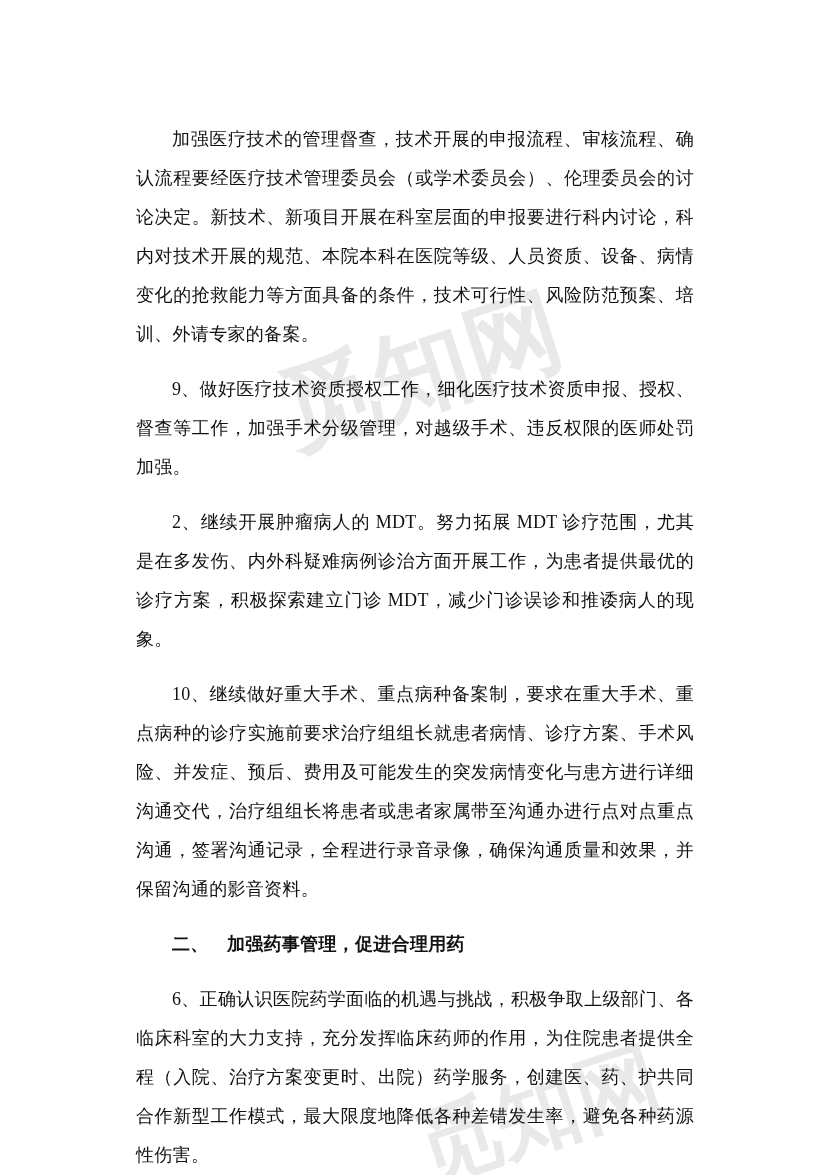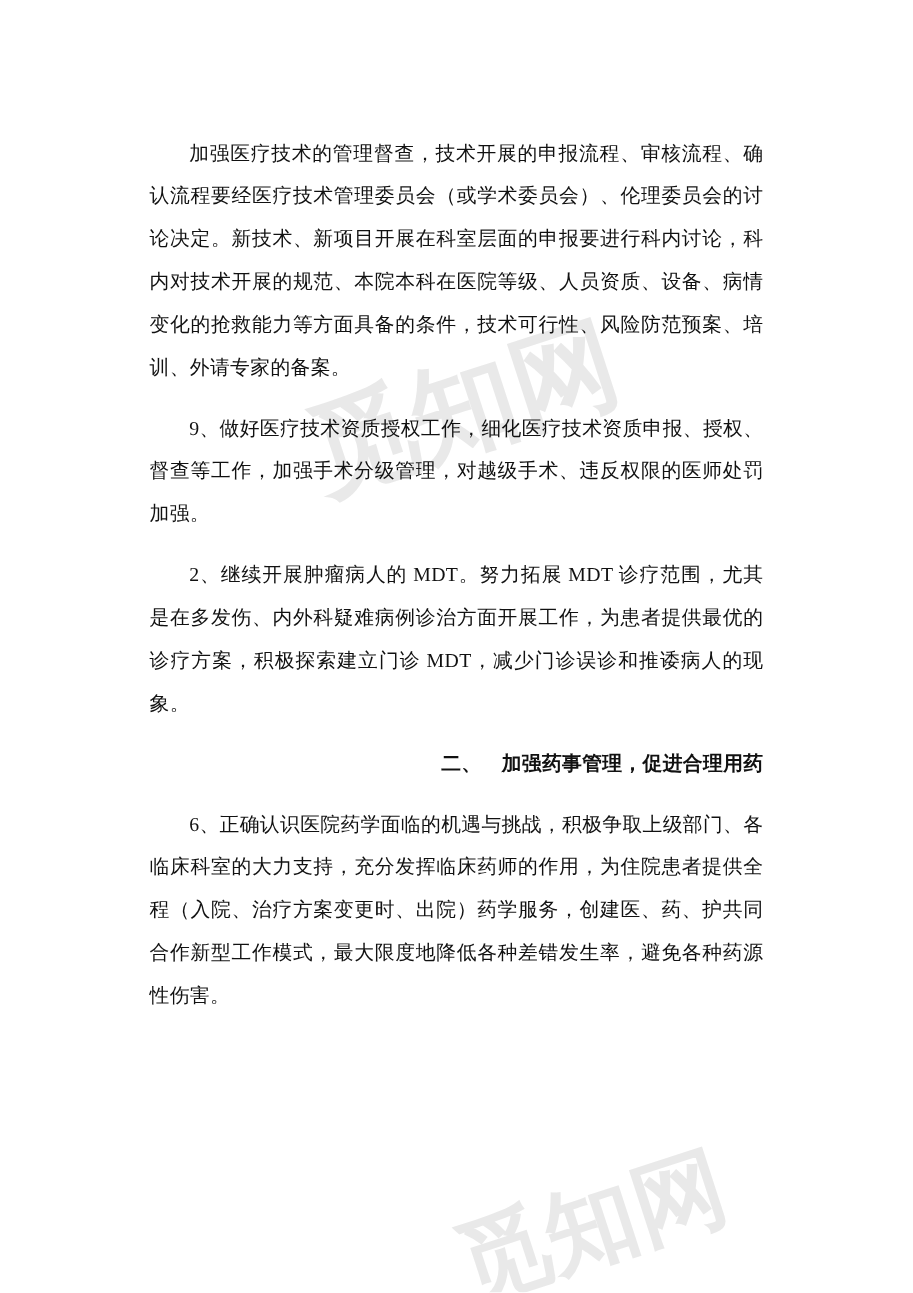--- a/index.html
+++ b/index.html
@@ -27,21 +27,21 @@
     margin: 16px;
     font-size: 18px;
     line-height: 39px;
     text-align: justify;
     text-indent: 2em;
     letter-spacing: 0.3px;
     word-break: break-all;
   }
   .para.heading {
     font-weight: bold;
-    text-align: right;
+    text-align: left;
   }
   .watermark {
     position: absolute;
     font-family: "Liberation Sans", "DejaVu Sans", sans-serif;
     font-weight: bold;
     color: rgba(120, 120, 120, 0.16);
     white-space: nowrap;
     pointer-events: none;
     user-select: none;
   }
@@ -66,17 +66,18 @@
 <div class="page">
 
   <div class="watermark wm-center">觅知网</div>
 
   <div class="watermark wm-bottom">觅知网</div>
 
   <div class="content">
     <p class="para">加强医疗技术的管理督查，技术开展的申报流程、审核流程、确认流程要经医疗技术管理委员会（或学术委员会）、伦理委员会的讨论决定。新技术、新项目开展在科室层面的申报要进行科内讨论，科内对技术开展的规范、本院本科在医院等级、人员资质、设备、病情变化的抢救能力等方面具备的条件，技术可行性、风险防范预案、培训、外请专家的备案。</p>
     <p class="para">9、做好医疗技术资质授权工作，细化医疗技术资质申报、授权、督查等工作，加强手术分级管理，对越级手术、违反权限的医师处罚加强。</p>
     <p class="para">2、继续开展肿瘤病人的 MDT。努力拓展 MDT 诊疗范围，尤其是在多发伤、内外科疑难病例诊治方面开展工作，为患者提供最优的诊疗方案，积极探索建立门诊 MDT，减少门诊误诊和推诿病人的现象。</p>
+    <p class="para">10、继续做好重大手术、重点病种备案制，要求在重大手术、重点病种的诊疗实施前要求治疗组组长就患者病情、诊疗方案、手术风险、并发症、预后、费用及可能发生的突发病情变化与患方进行详细沟通交代，治疗组组长将患者或患者家属带至沟通办进行点对点重点沟通，签署沟通记录，全程进行录音录像，确保沟通质量和效果，并保留沟通的影音资料。</p>
     <p class="para heading">二、　加强药事管理，促进合理用药</p>
     <p class="para">6、正确认识医院药学面临的机遇与挑战，积极争取上级部门、各临床科室的大力支持，充分发挥临床药师的作用，为住院患者提供全程（入院、治疗方案变更时、出院）药学服务，创建医、药、护共同合作新型工作模式，最大限度地降低各种差错发生率，避免各种药源性伤害。</p>
   </div>
 
 </div>
 
 </body></html>

